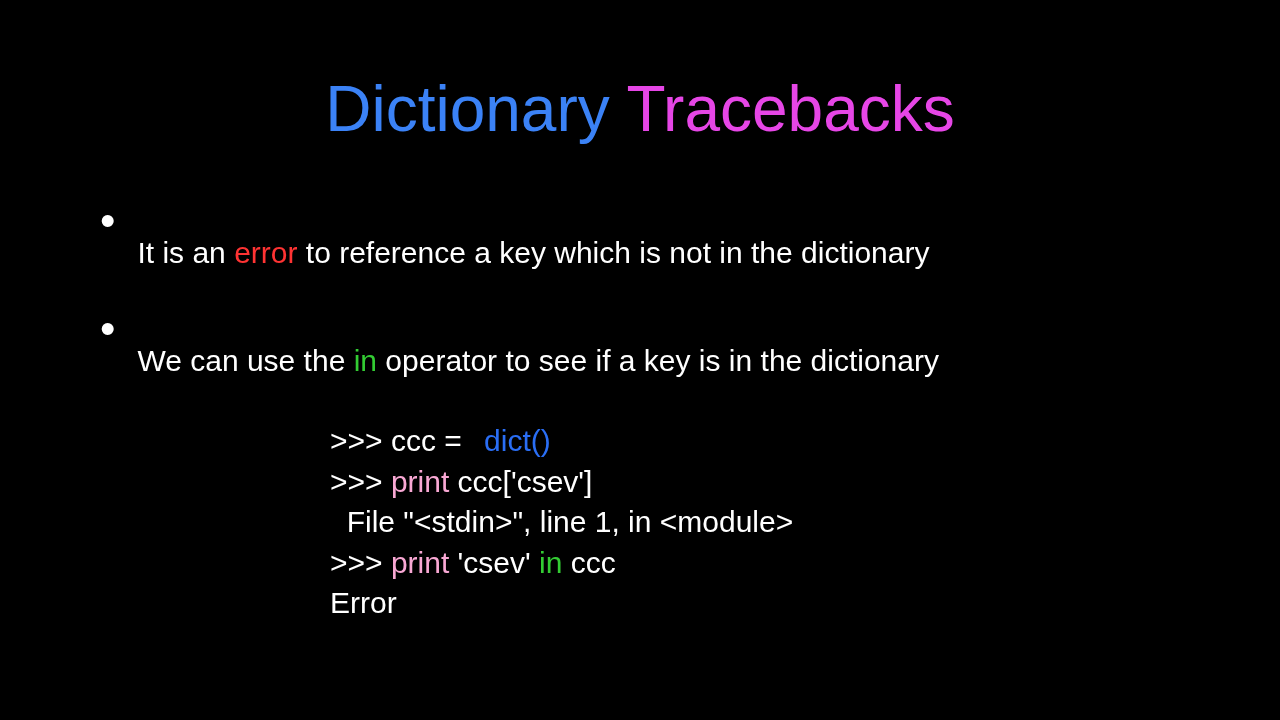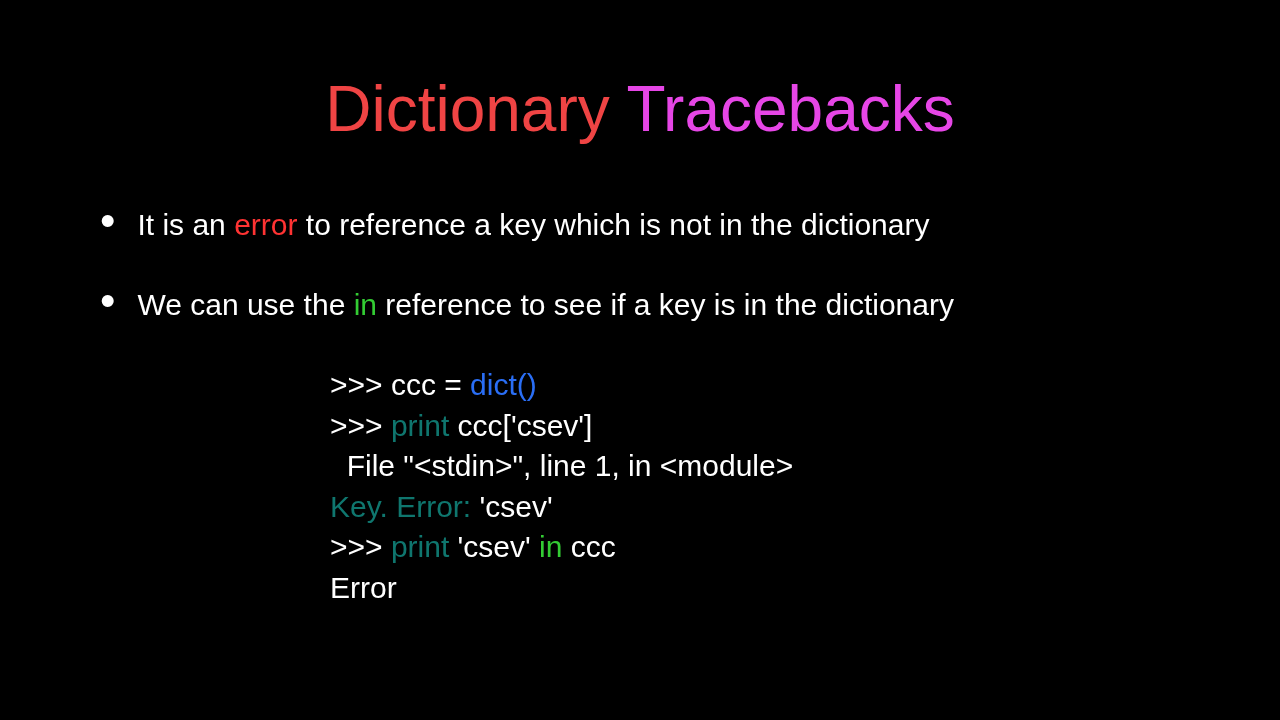--- a/index.html
+++ b/index.html
@@ -16,21 +16,21 @@
     height: 720px;
     position: relative;
     box-sizing: border-box;
   }
   .title {
     text-align: center;
     padding-top: 72px;
     font-size: 64px;
     font-weight: normal;
   }
-  .title .w1 { color: #ef4444; }
+  .title .w1 { color: #3b82f6; }
   .title .w2 { color: #e646e6; margin-top: 40px; }
   .bullets {
     margin-top: 60px;
     padding-left: 100px;
     padding-right: 80px;
   }
   .bullet-row {
     display: flex;
     align-items: flex-start;
     margin-bottom: 42px;
@@ -39,32 +39,33 @@
     color: #ffffff;
     font-size: 44px;
     line-height: 22px;
     margin-right: 22px;
     transform: translateY(4px);
   }
   .bullet-text {
     color: #ffffff;
     font-size: 30px;
     line-height: 1.25;
+    margin-top: 28px;
   }
   .bullet-text .kw-error { color: #ff3333; }
   .bullet-text .kw-in    { color: #33cc33; }
   .code-block {
     margin-left: 330px;
     font-size: 30px;
     line-height: 1.35;
     color: #ffffff;
     font-family: Arial, Helvetica, sans-serif;
   }
-  .code-block .blue    { color: #2a6ef5; }
-  .code-block .magenta { color: #0f766e; }
+  .code-block .blue    { color: #2a6ef5; margin-left: 14px; }
+  .code-block .magenta { color: #f9a8d4; }
   .code-block .green   { color: #33cc33; }
   .code-line { white-space: pre; }
 </style>
 </head>
 <body>
 
 <div class="slide">
 
   <div class="title">
     <span class="w1">Dictionary</span>
@@ -76,28 +77,27 @@
     <div class="bullet-row">
       <div class="bullet-dot">•</div>
       <div class="bullet-text">
         <span>It is an </span><span class="kw-error">error</span><span> to reference a key which is not in the dictionary</span>
       </div>
     </div>
 
     <div class="bullet-row">
       <div class="bullet-dot">•</div>
       <div class="bullet-text">
-        <span>We can use the </span><span class="kw-in">in</span><span> reference to see if a key is in the dictionary</span>
+        <span>We can use the </span><span class="kw-in">in</span><span> operator to see if a key is in the dictionary</span>
       </div>
     </div>
 
   </div>
 
   <div class="code-block">
     <div class="code-line"><span>&gt;&gt;&gt; ccc = </span><span class="blue">dict()</span></div>
     <div class="code-line"><span>&gt;&gt;&gt; </span><span class="magenta">print </span><span>ccc['csev']</span></div>
     <div class="code-line">  File "&lt;stdin&gt;", line 1, in &lt;module&gt;</div>
-    <div class="code-line"><span class="magenta">Key. Error: </span><span>'csev'</span></div>
     <div class="code-line"><span>&gt;&gt;&gt; </span><span class="magenta">print </span><span>'csev' </span><span class="green">in </span><span>ccc</span></div>
     <div class="code-line">Error</div>
   </div>
 
 </div>
 
 </body></html>

